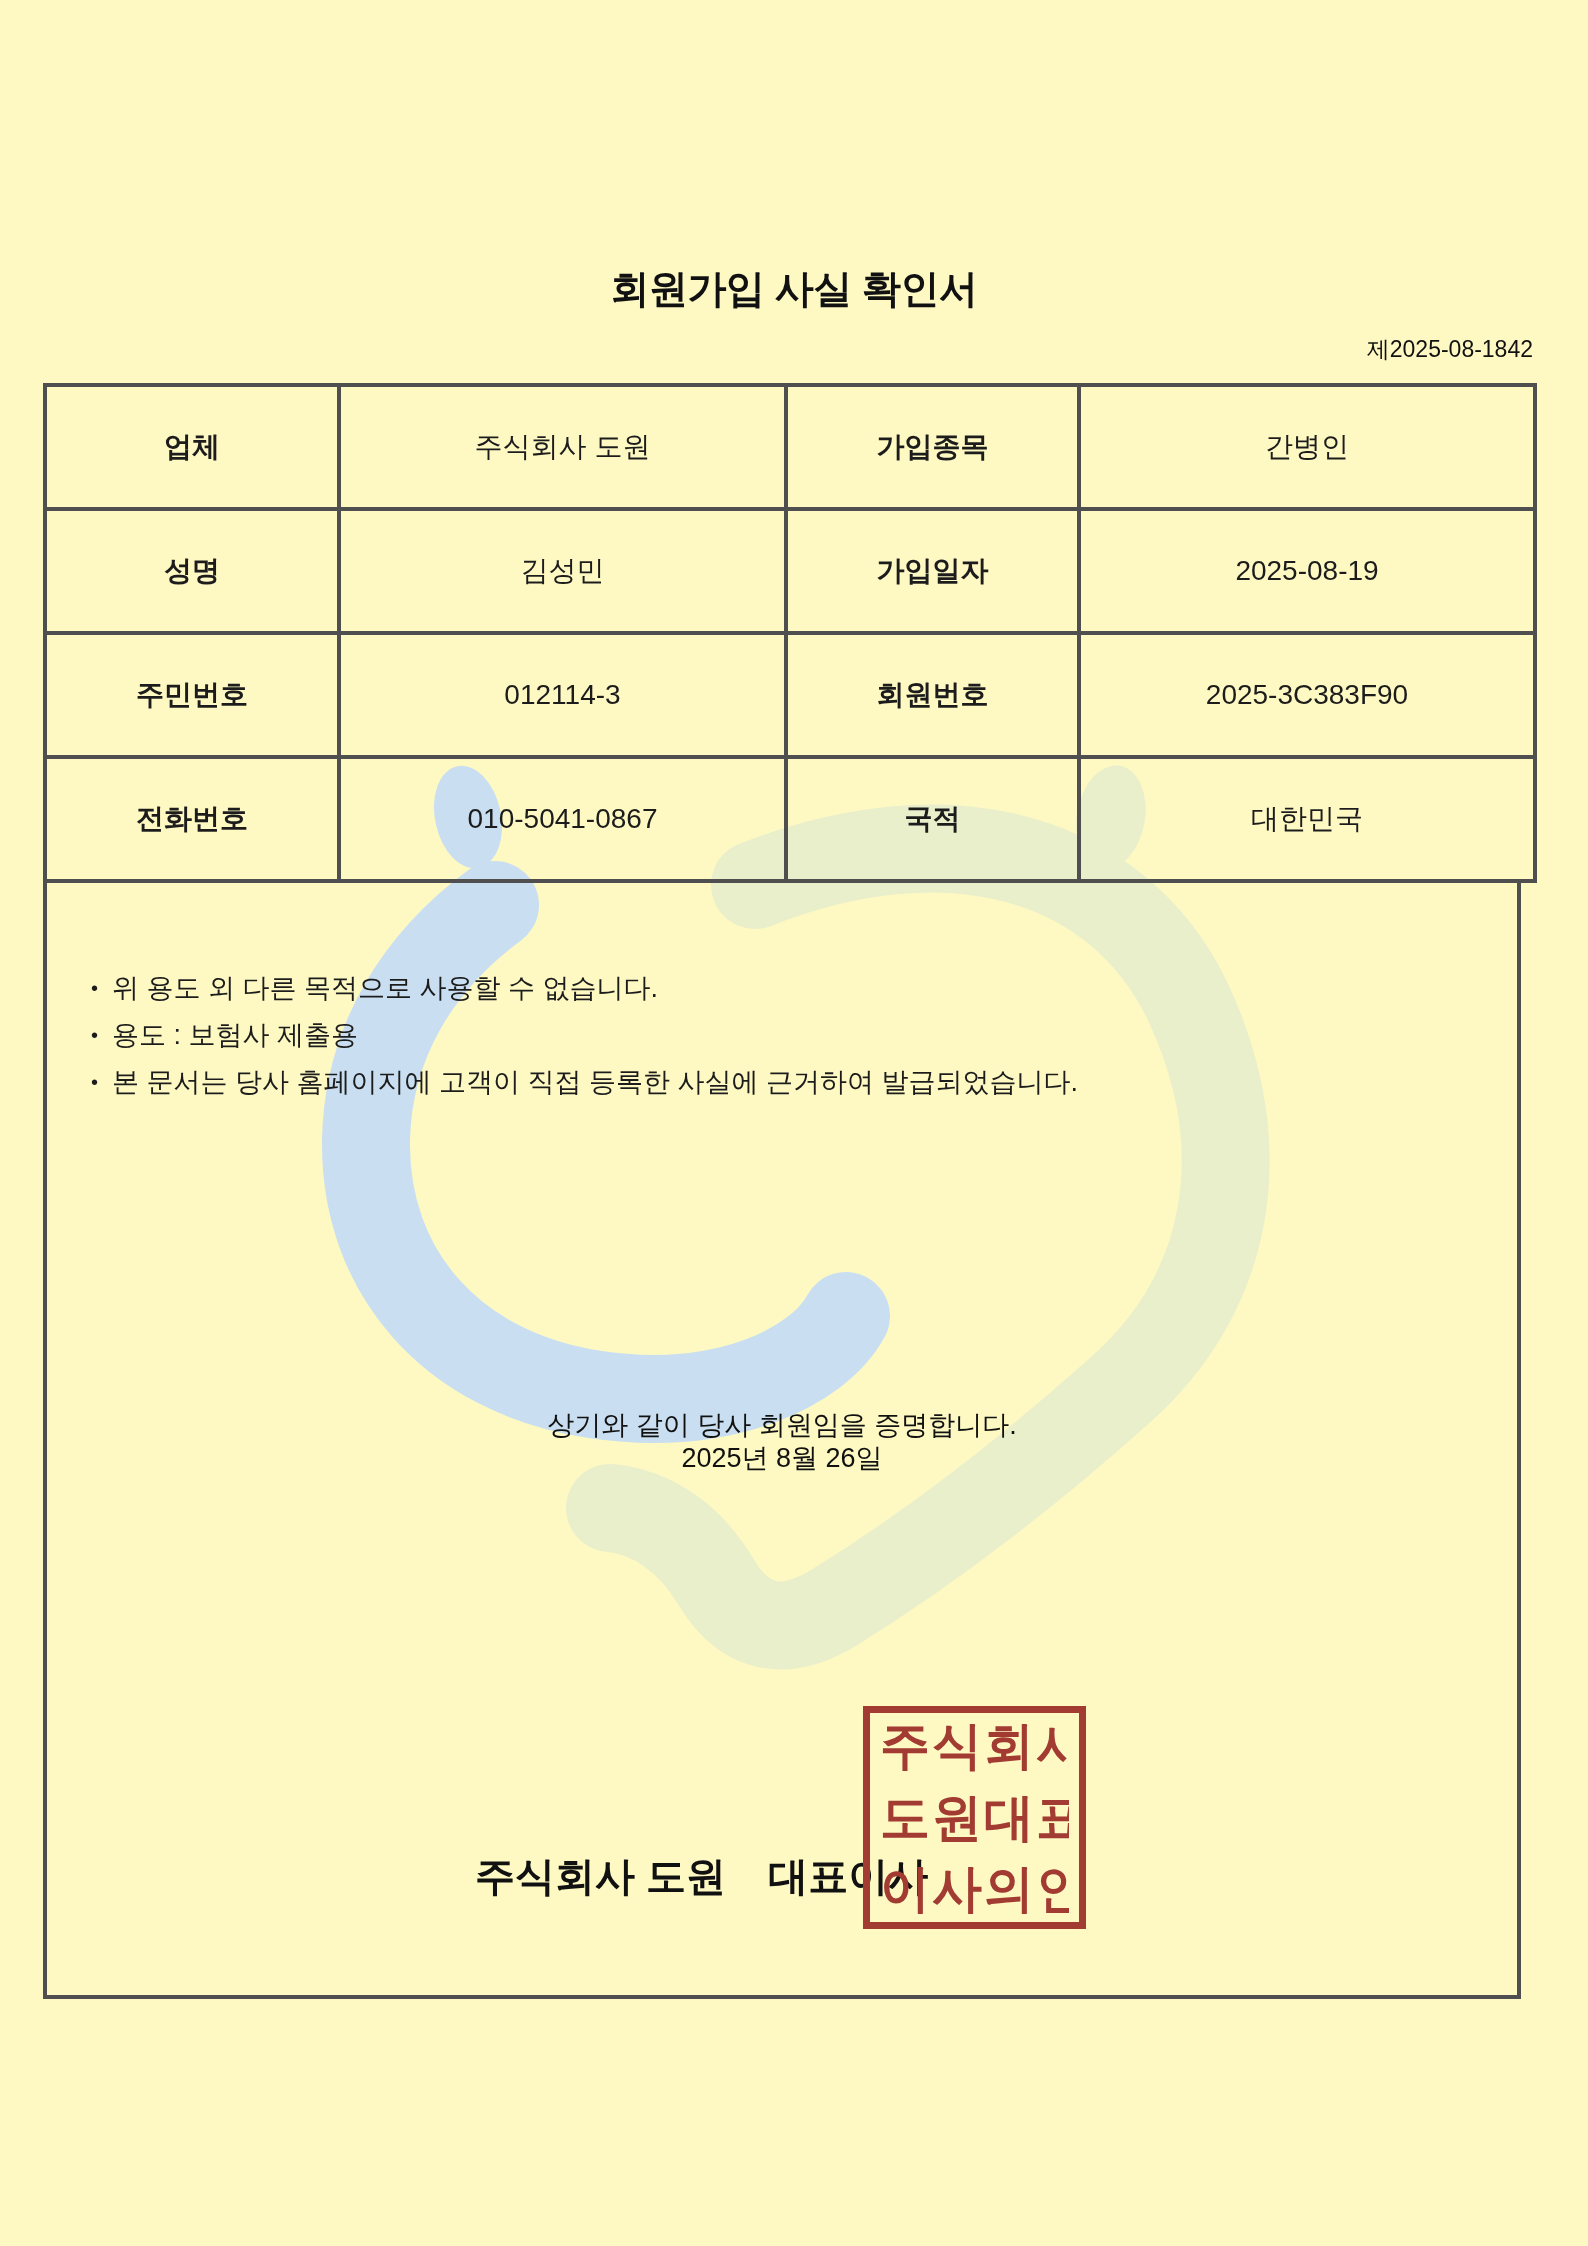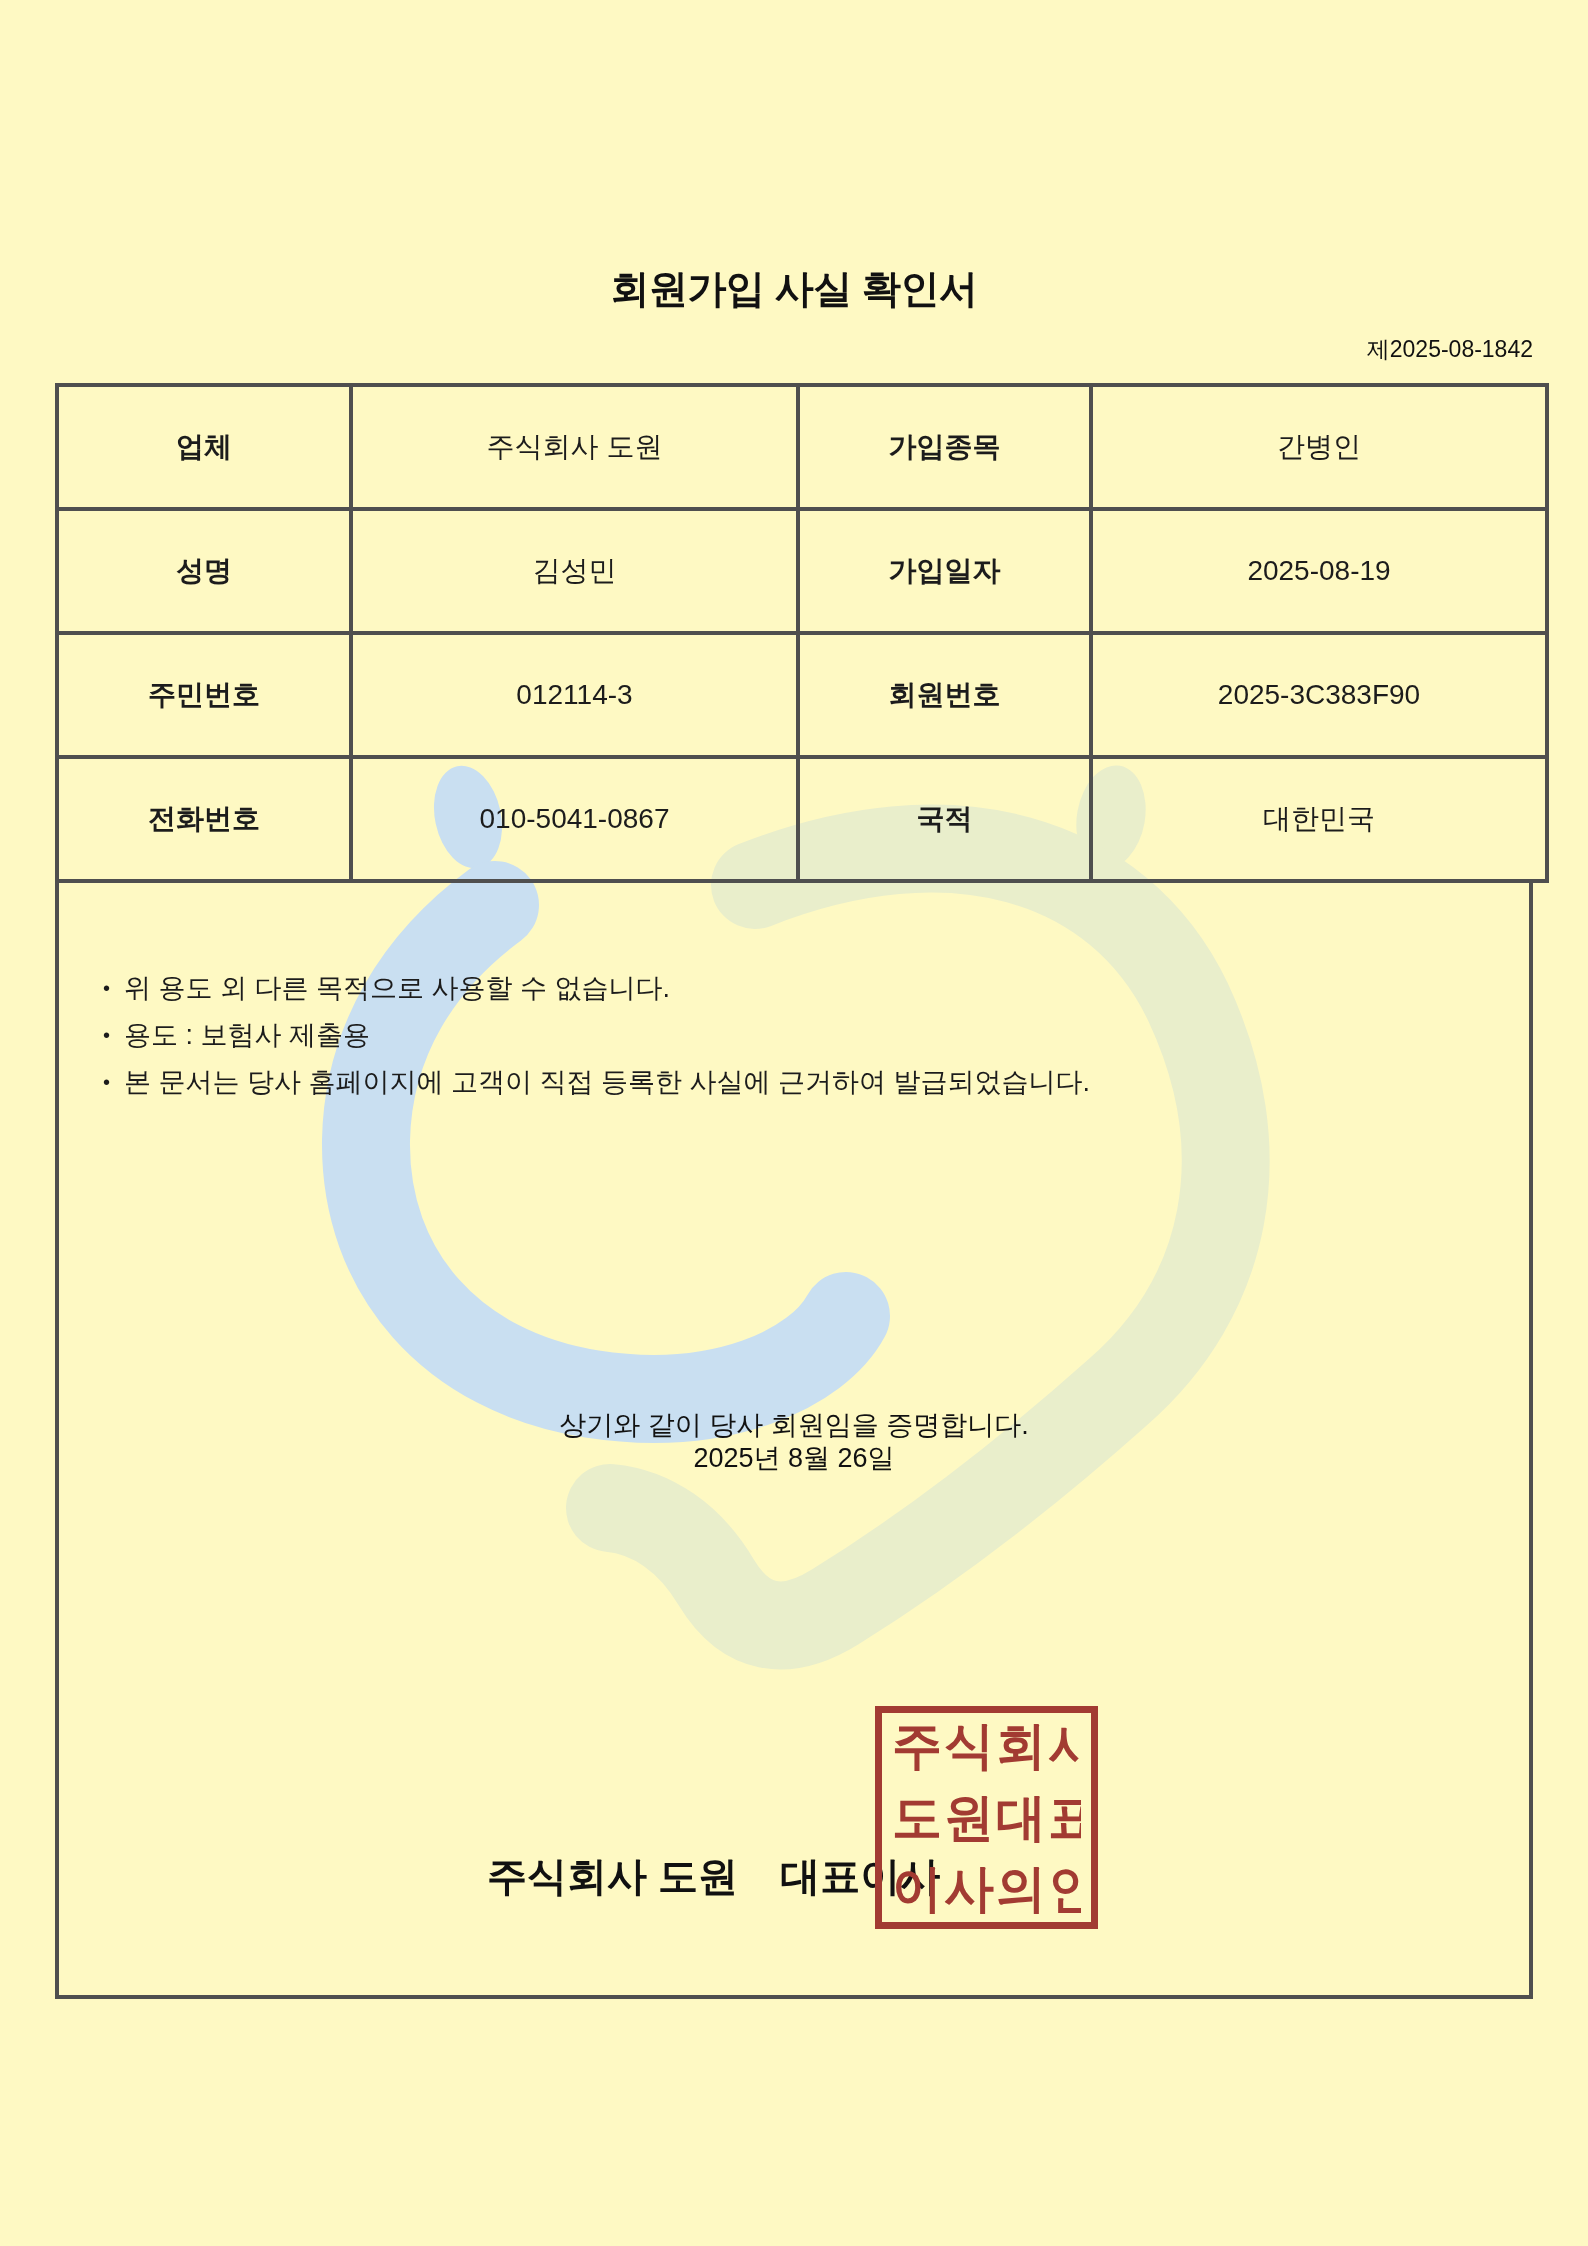--- a/index.html
+++ b/index.html
@@ -23,21 +23,21 @@
     position:absolute; top:262px; left:0; width:1588px;
     text-align:center;
     font-size:39px; font-weight:700; letter-spacing:-0.5px;
     color:#111;
   }
   .doc-number {
     position:absolute; top:334px; right:55px;
     font-size:23px; font-weight:400; color:#111;
   }
 
-  .sheet { position:absolute; top:383px; left:55px; width:1511px; }
+  .sheet { position:absolute; top:383px; left:43px; width:1511px; }
 
   table.info {
     border-collapse:collapse;
     width:1478px;
     table-layout:fixed;
   }
   table.info td {
     border:4px solid #4f4f4f;
     height:120px;
     text-align:center; vertical-align:middle;

